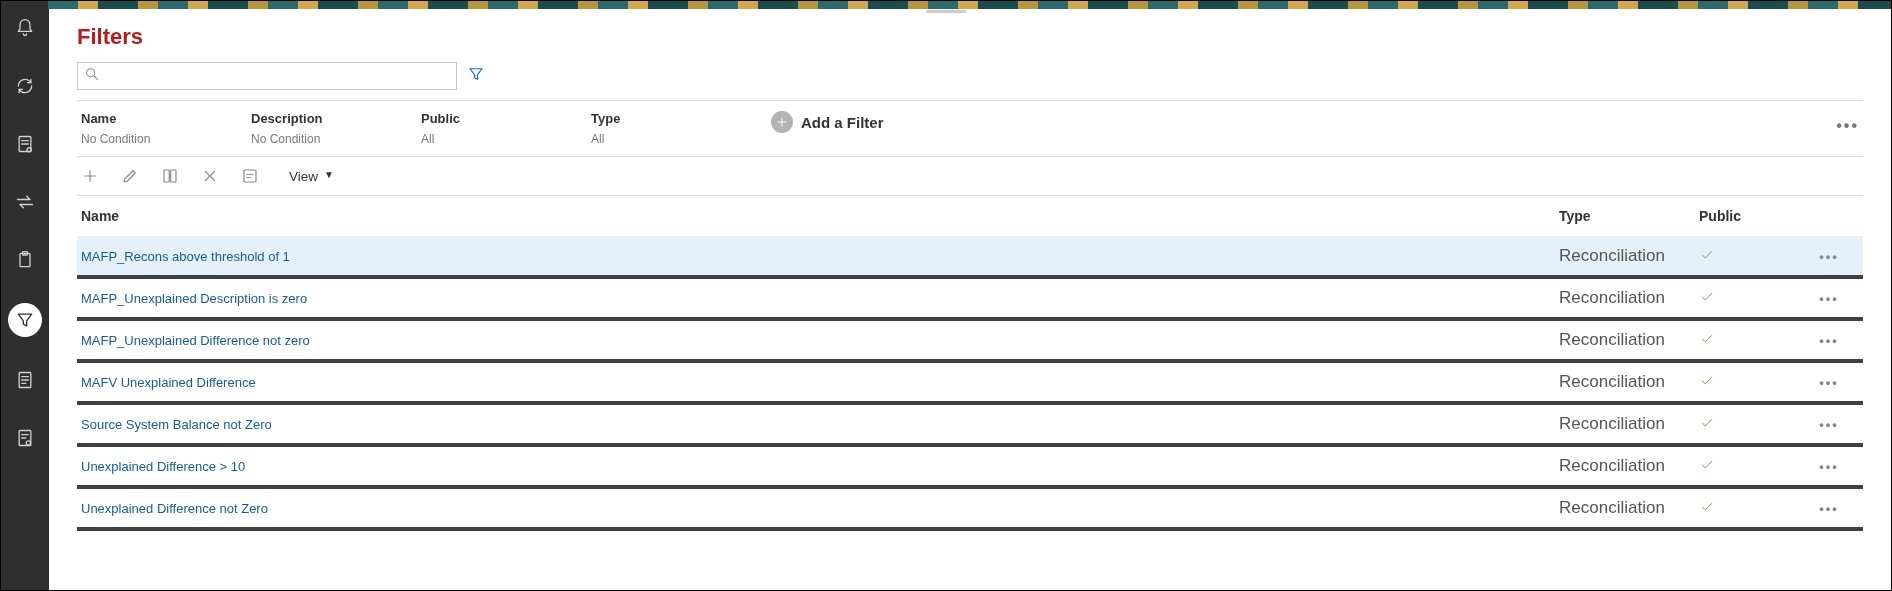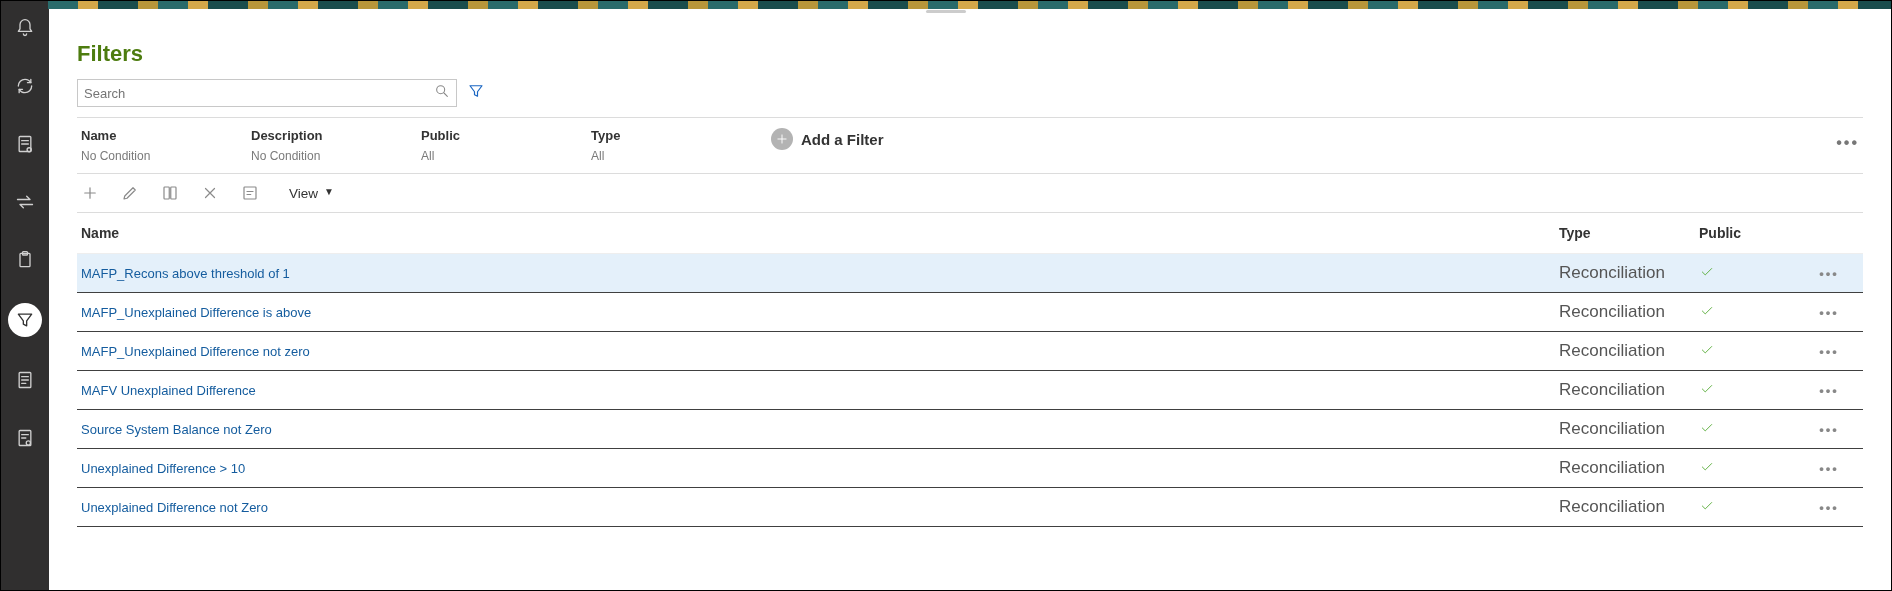--- a/index.html
+++ b/index.html
@@ -13,21 +13,21 @@
     
     
     .sidebar { width: 48px; background: #302f2f; display: flex; flex-direction: column; align-items: center; padding-top: 12px; gap: 28px; flex-shrink: 0; }
     .sidebar-item { width: 30px; height: 30px; display: flex; align-items: center; justify-content: center; color: #d0d0d0; cursor: pointer; border-radius: 50%; }
     .sidebar-item.active { background: #fff; color: #333; width: 34px; height: 34px; }
     .sidebar-item svg { width: 20px; height: 20px; }
     
     
     .main { flex: 1; display: flex; flex-direction: column; padding: 18px 28px 0 28px; position: relative; overflow: hidden; }
     
-    h1 { font-size: 22px; font-weight: 700; color: #4d7c0f; margin-bottom: 12px; margin-top: 22px; }
+    h1 { font-size: 22px; font-weight: 700; color: #b91c1c; margin-bottom: 12px; margin-top: 5px; }
     
     .search-row { display: flex; align-items: center; gap: 10px; margin-bottom: 10px; }
     .search-box { width: 380px; border: 1px solid #c8c8c8; height: 28px; display: flex; align-items: center; padding: 0 6px; }
     .search-box input { border: none; flex: 1; outline: none; font-size: 13px; height: 100%; }
     .search-box .mag { color: #888; }
     .filter-icon { color: #1a66c2; }
     
     .filter-bar { display: flex; align-items: flex-start; border-top: 1px solid #dcdcdc; border-bottom: 1px solid #dcdcdc; padding: 10px 4px; position: relative; }
     .filter-col { min-width: 168px; }
     .filter-col.wide { min-width: 170px; }
@@ -43,21 +43,21 @@
     .view-dropdown { display: flex; align-items: flex-start; gap: 6px; font-size: 13.5px; cursor: pointer; margin-left: 8px; }
     .view-dropdown .caret { font-size: 10px; }
     
     .table { width: 100%; }
     .table-header { display: flex; padding: 12px 4px; font-weight: 700; font-size: 14px; border-bottom: 1px solid #eee; }
     .col-name { flex: 1; }
     .col-type { width: 140px; }
     .col-public { width: 100px; }
     .col-actions { width: 60px; text-align: center; }
     
-    .table-row { display: flex; align-items: center; padding: 9px 4px; border-bottom: 1px solid #404040; font-size: 13px; }
+    .table-row { display: flex; align-items: center; padding: 9px 4px; border-bottom: 4px solid #404040; font-size: 13px; }
     .table-row.selected { background: #e4f0fa; }
     .table-row .link { color: #145c9e; cursor: pointer; }
     .table-row .type-text { color: #555; font-size: 17px; }
     .check { color: #5aad3b; }
     .row-menu { color: #888; letter-spacing: 2px; cursor: pointer; font-weight: 700; font-size: 13px; }
     
     svg { fill: none; stroke: currentColor; stroke-width: 1.6; stroke-linecap: round; stroke-linejoin: round; }
   </style>
 </head>
 <body>
@@ -118,21 +118,20 @@
           <circle cx="16" cy="18" r="2.5"></circle>
         </svg>
     </div>
   </div>
 
   <div class="main">
     <h1>Filters</h1>
 
     <div class="search-row">
       <div class="search-box">
-        <input type="text" placeholder="Search" style="">
         <span class="mag">
           <svg width="16" height="16" viewBox="0 0 24 24">
               <circle cx="10" cy="10" r="6"></circle>
               <path d="M20 20l-5-5"></path>
             </svg>
         </span>
       </div>
       <span class="filter-icon">
         <svg width="18" height="18" viewBox="0 0 24 24" fill="#1a66c2" stroke="none">
             <path d="M4 5h16l-6 8v6l-4-2v-4L4 5z"></path>
@@ -212,21 +211,21 @@
       <div id="table-body">
           <div class="table-row selected">
     <div class="col-name"><span class="link">MAFP_Recons above threshold of 1</span></div>
     <div class="col-type"><span class="type-text">Reconciliation</span></div>
     <div class="col-public"><span class="check"><svg width="16" height="14" viewBox="0 0 24 24" stroke="#5aad3b" stroke-width="3.5">
                   <path d="M4 12l5 5L20 6"></path>
                 </svg></span></div>
     <div class="col-actions"><span class="row-menu">•••</span></div>
   </div>
           <div class="table-row">
-    <div class="col-name"><span class="link">MAFP_Unexplained Difference is above</span></div>
+    <div class="col-name"><span class="link">MAFP_Unexplained Description is zero</span></div>
     <div class="col-type"><span class="type-text">Reconciliation</span></div>
     <div class="col-public"><span class="check"><svg width="16" height="14" viewBox="0 0 24 24" stroke="#5aad3b" stroke-width="3.5">
                   <path d="M4 12l5 5L20 6"></path>
                 </svg></span></div>
     <div class="col-actions"><span class="row-menu">•••</span></div>
   </div>
           <div class="table-row">
     <div class="col-name"><span class="link">MAFP_Unexplained Difference not zero</span></div>
     <div class="col-type"><span class="type-text">Reconciliation</span></div>
     <div class="col-public"><span class="check"><svg width="16" height="14" viewBox="0 0 24 24" stroke="#5aad3b" stroke-width="3.5">

